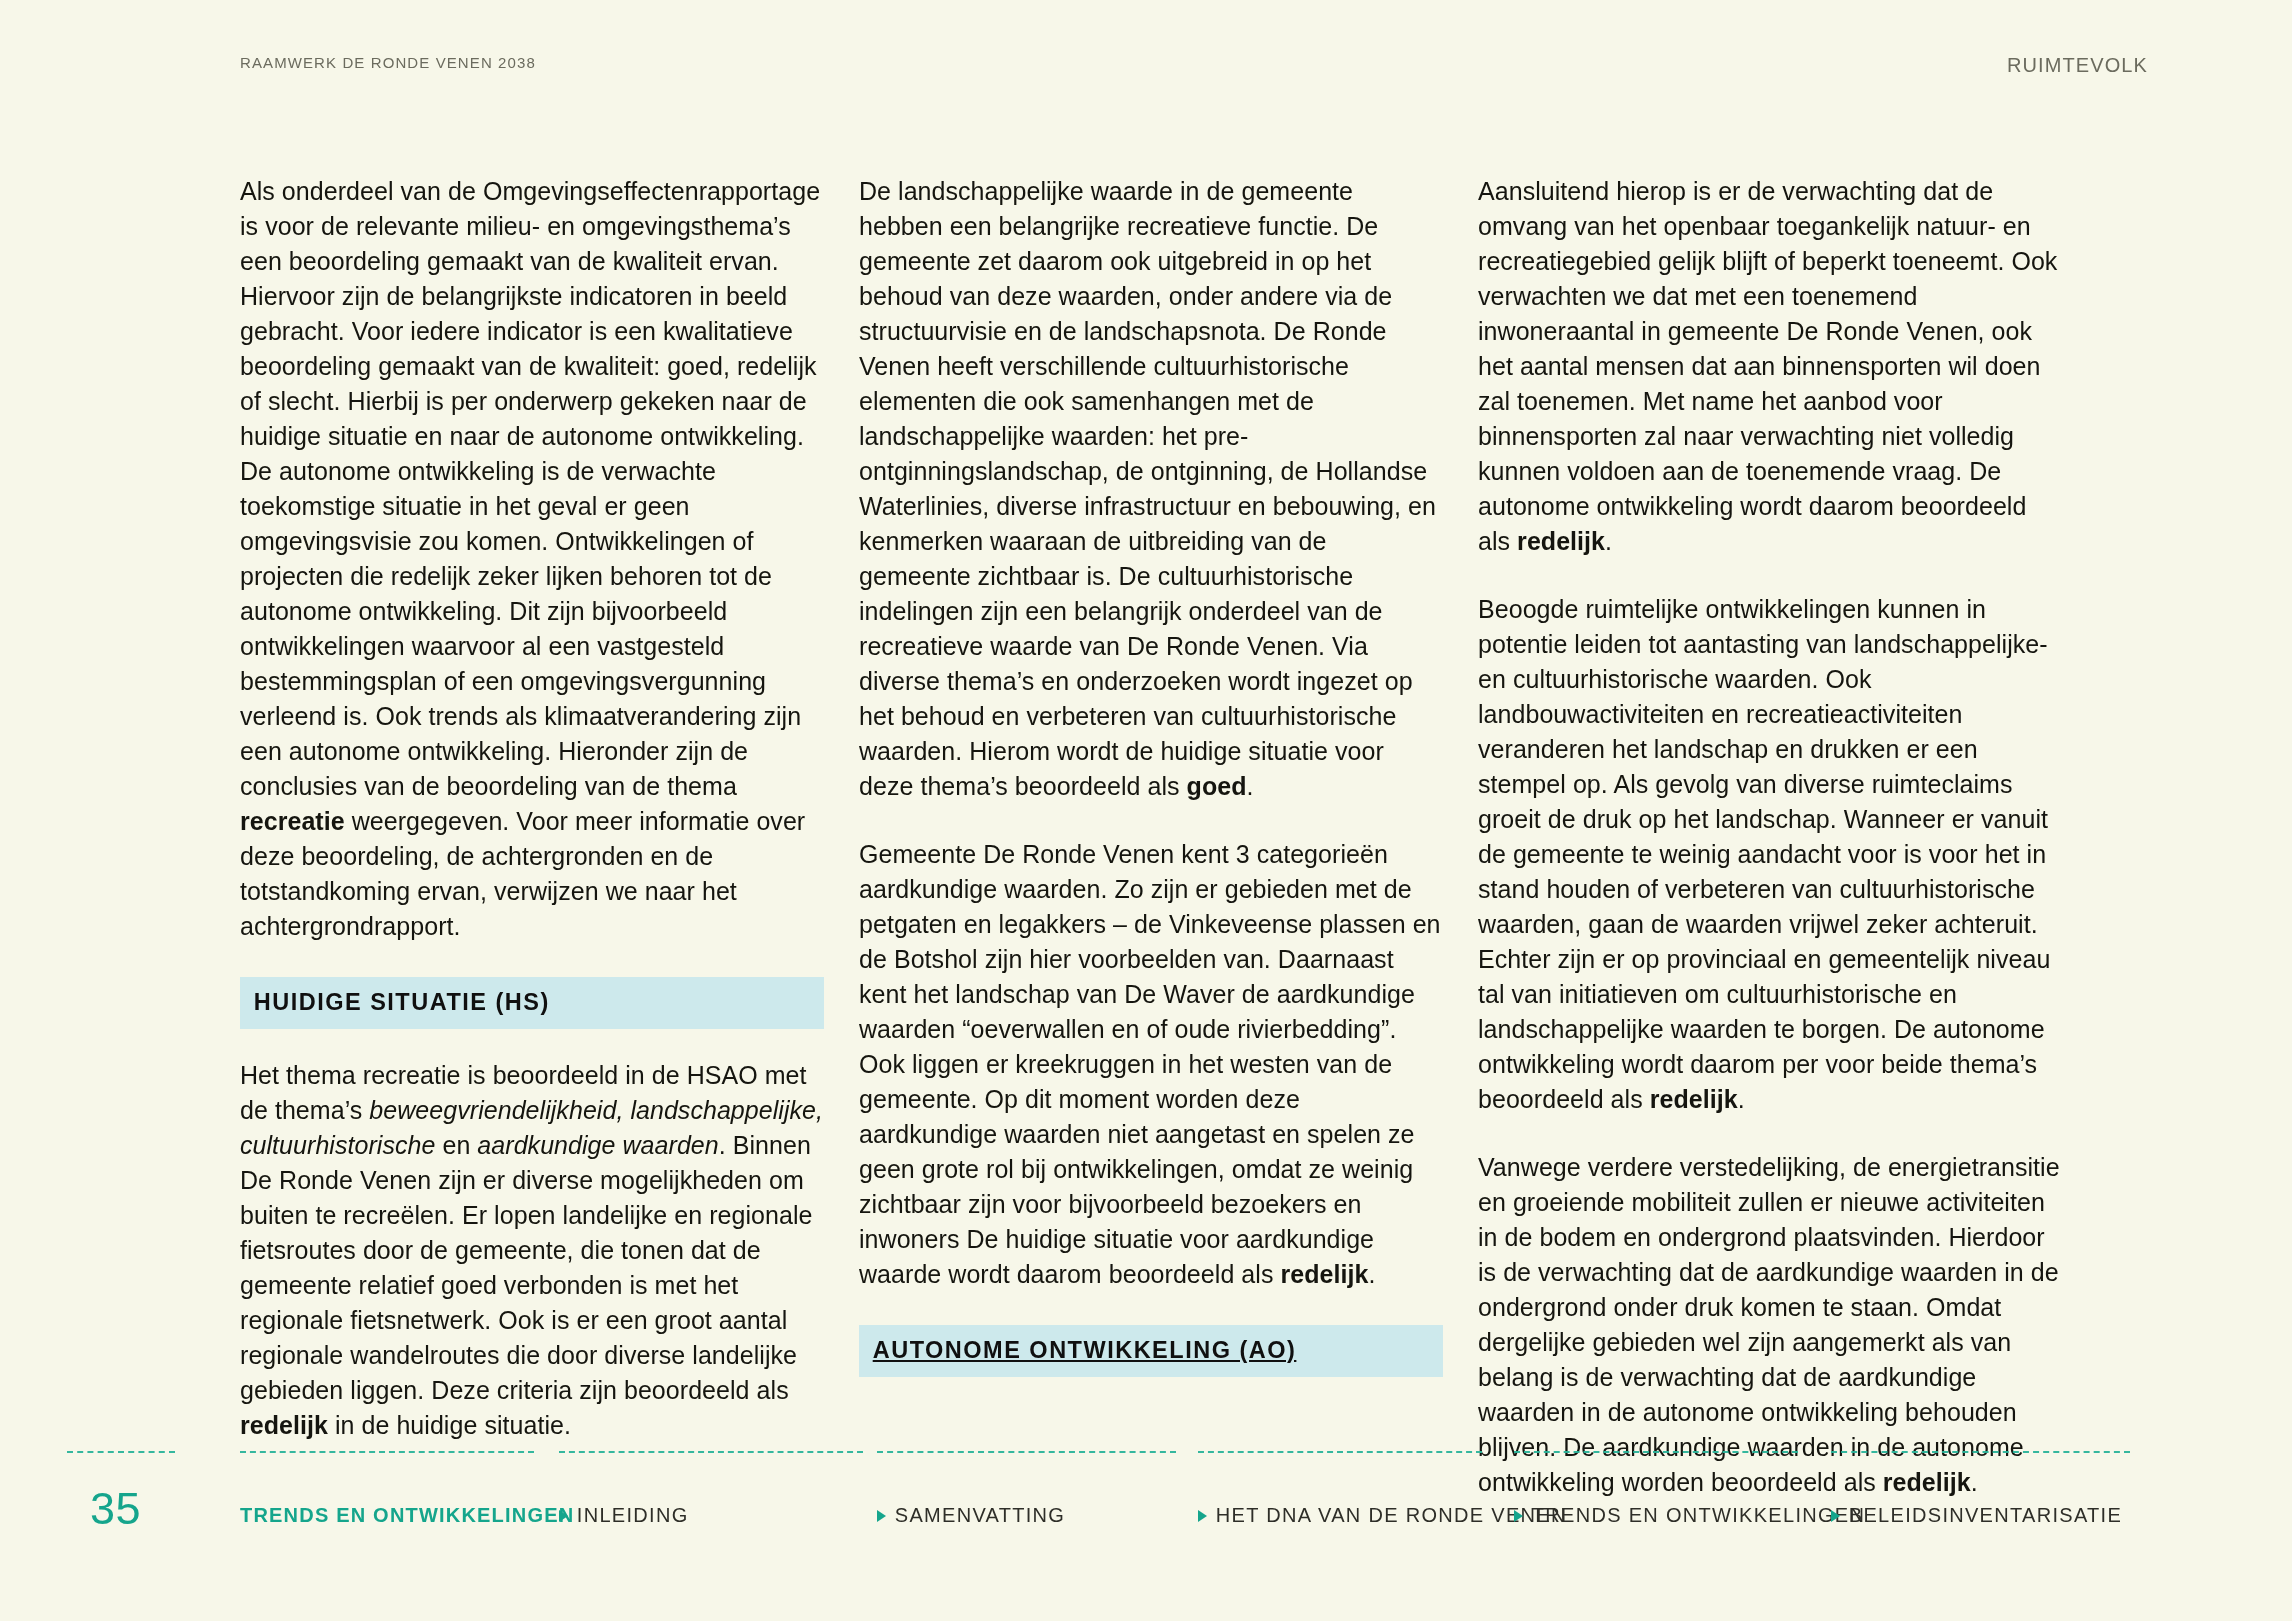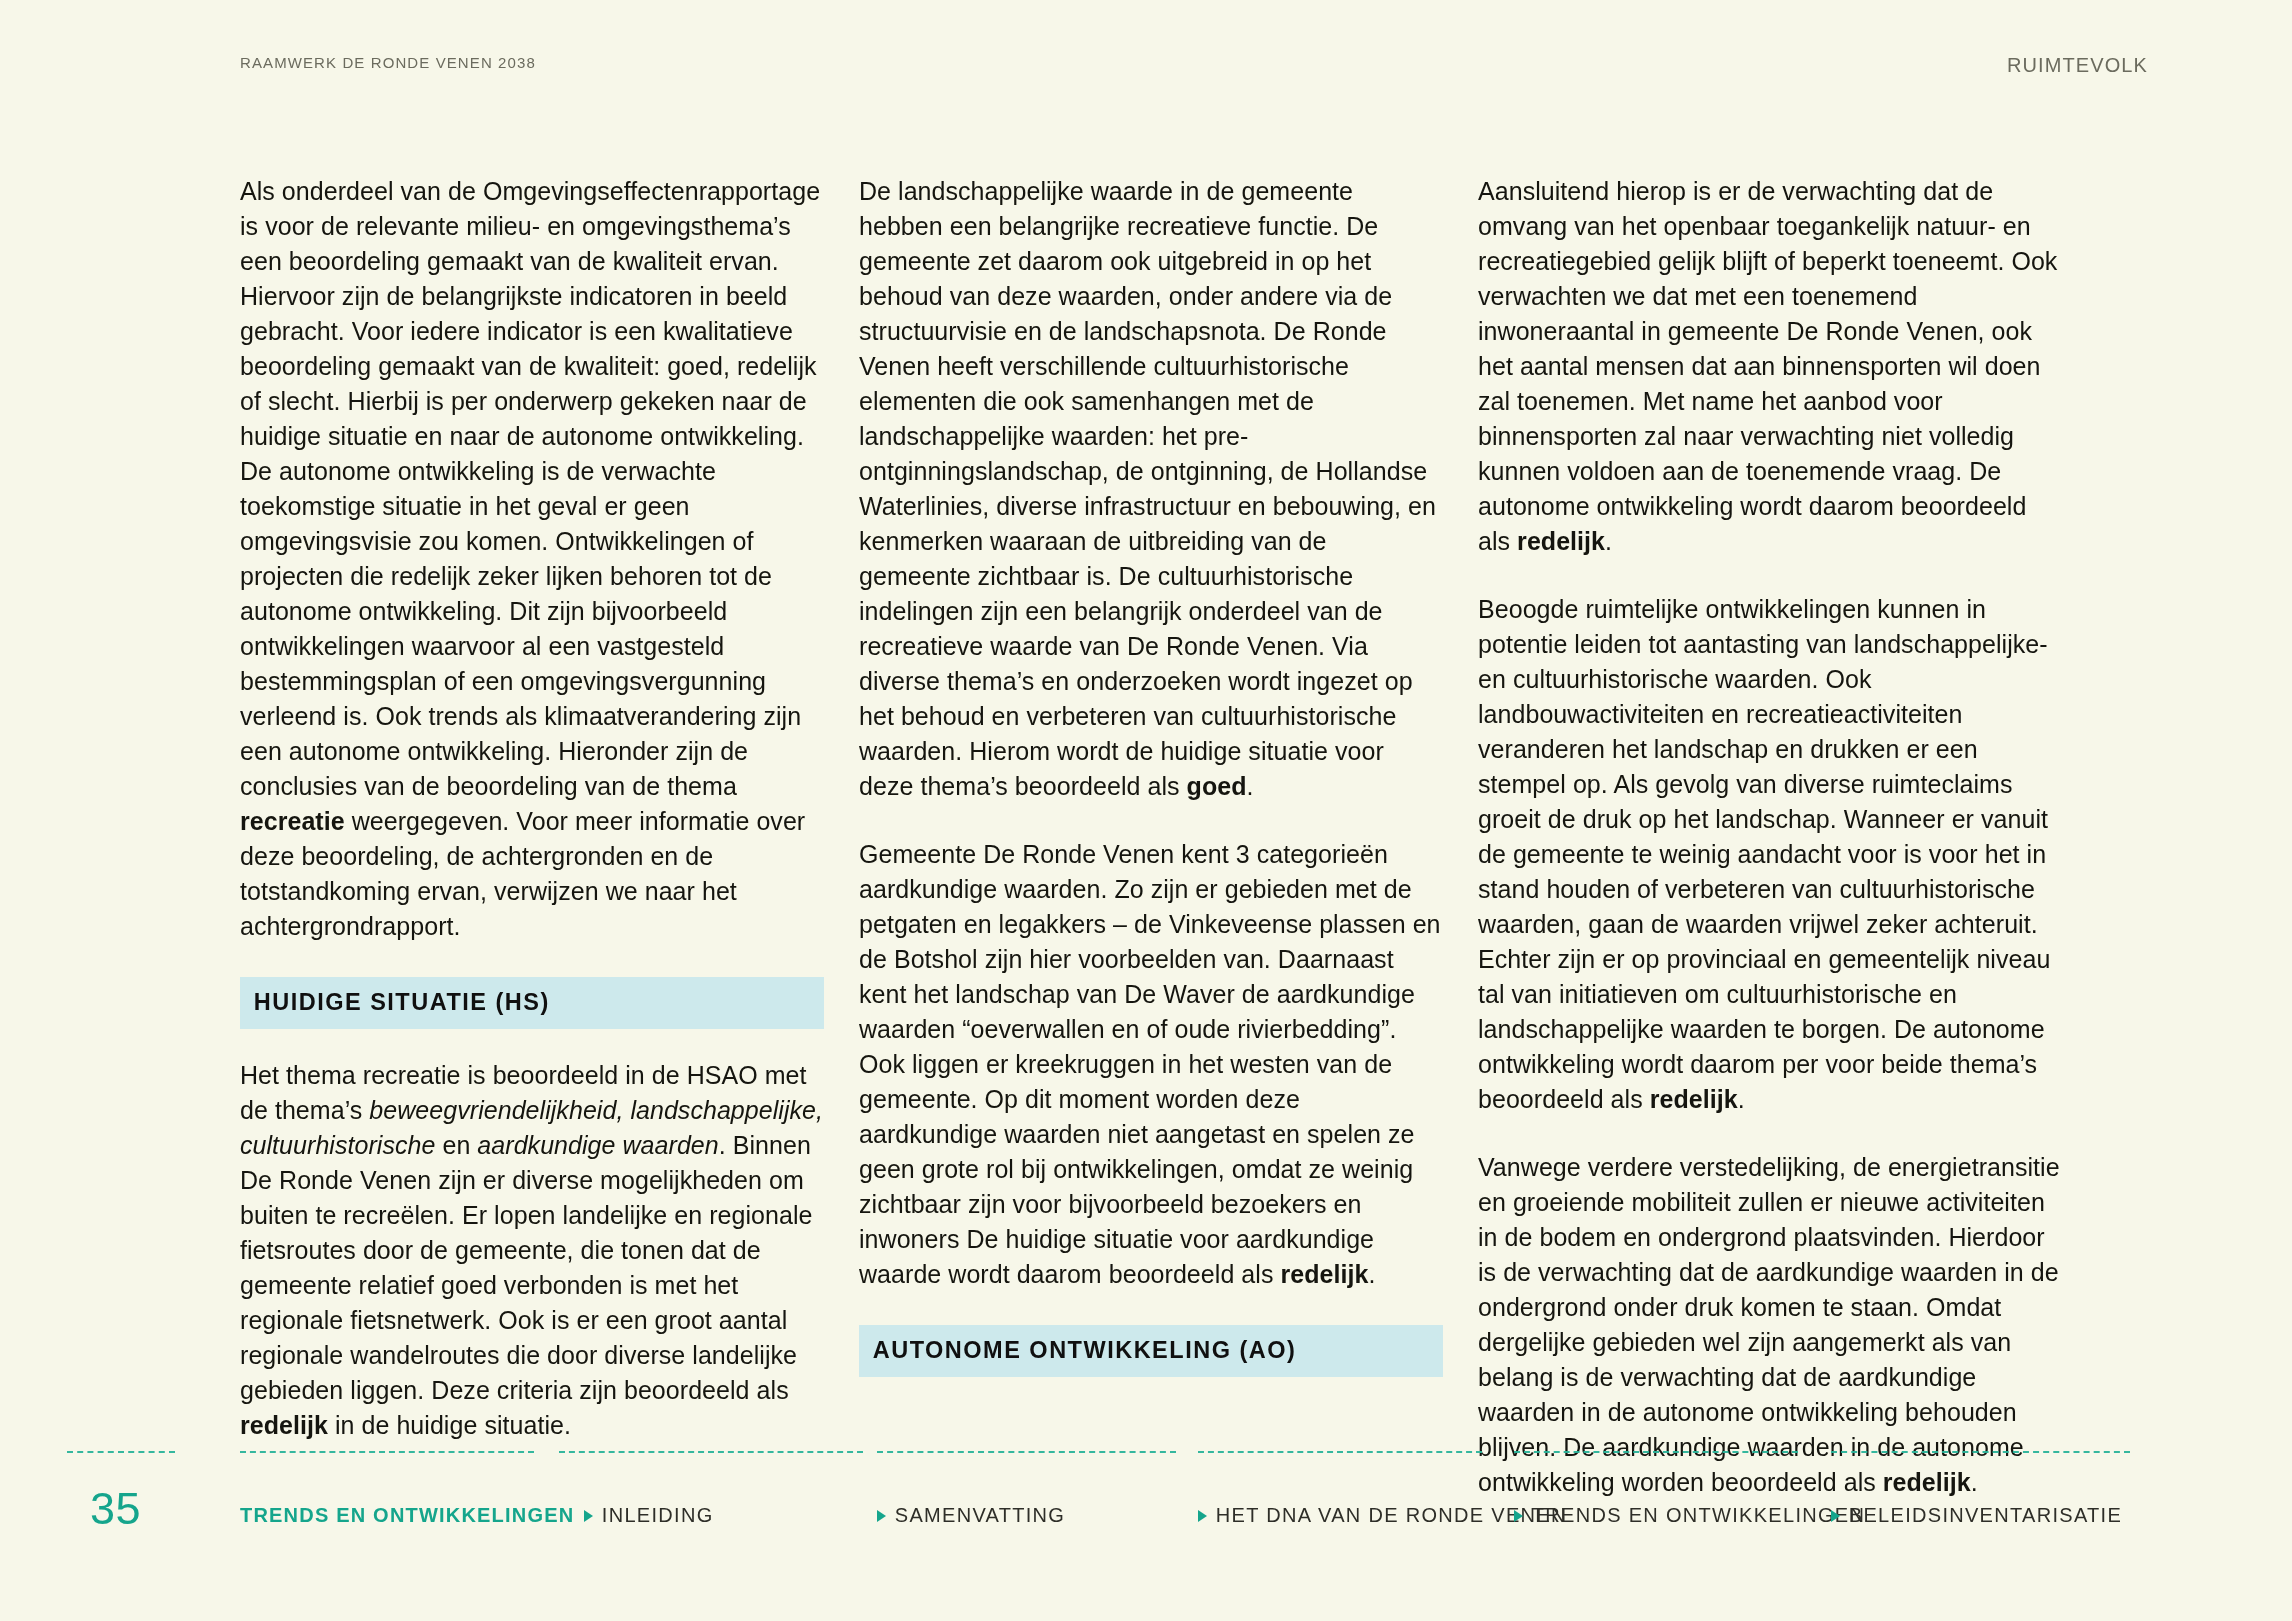--- a/index.html
+++ b/index.html
@@ -79,21 +79,21 @@
   .section-head {
     background: #cde9ec;
     margin: 7.8px 0 29px 0;
     padding: 13.7px 13.7px 14.7px 13.7px;
     font-size: 23.5px;
     font-weight: 700;
     letter-spacing: 1.5px;
     color: #101010;
     line-height: 1;
   }
-  .section-head.tight-top { margin-top: 17px; }
+  .section-head.tight-top { margin-top: 17px; text-decoration: underline; }
 
   
   .footer {
     position: absolute;
     left: 0;
     right: 0;
     top: 1451px;
     height: 118px;
   }
   .dashline {
@@ -185,21 +185,21 @@
     <div class="dashline" style="left:1198px;width:284px;"></div>
     <div class="dashline" style="left:1514px;width:284px;"></div>
     <div class="dashline" style="left:1831px;width:299px;"></div>
 
     <div class="pagenum">35</div>
 
     <div class="navitem current" style="left:240px;">
       <span>TRENDS EN ONTWIKKELINGEN</span>
     </div>
 
-    <div class="navitem" style="left:584px;align-items:center;">
+    <div class="navitem" style="left:559px;align-items:center;">
       <span class="tri"></span>
       <span>INLEIDING</span>
     </div>
 
     <div class="navitem" style="left:877px;">
       <span class="tri"></span>
       <span>SAMENVATTING</span>
     </div>
 
     <div class="navitem" style="left:1198px;">

